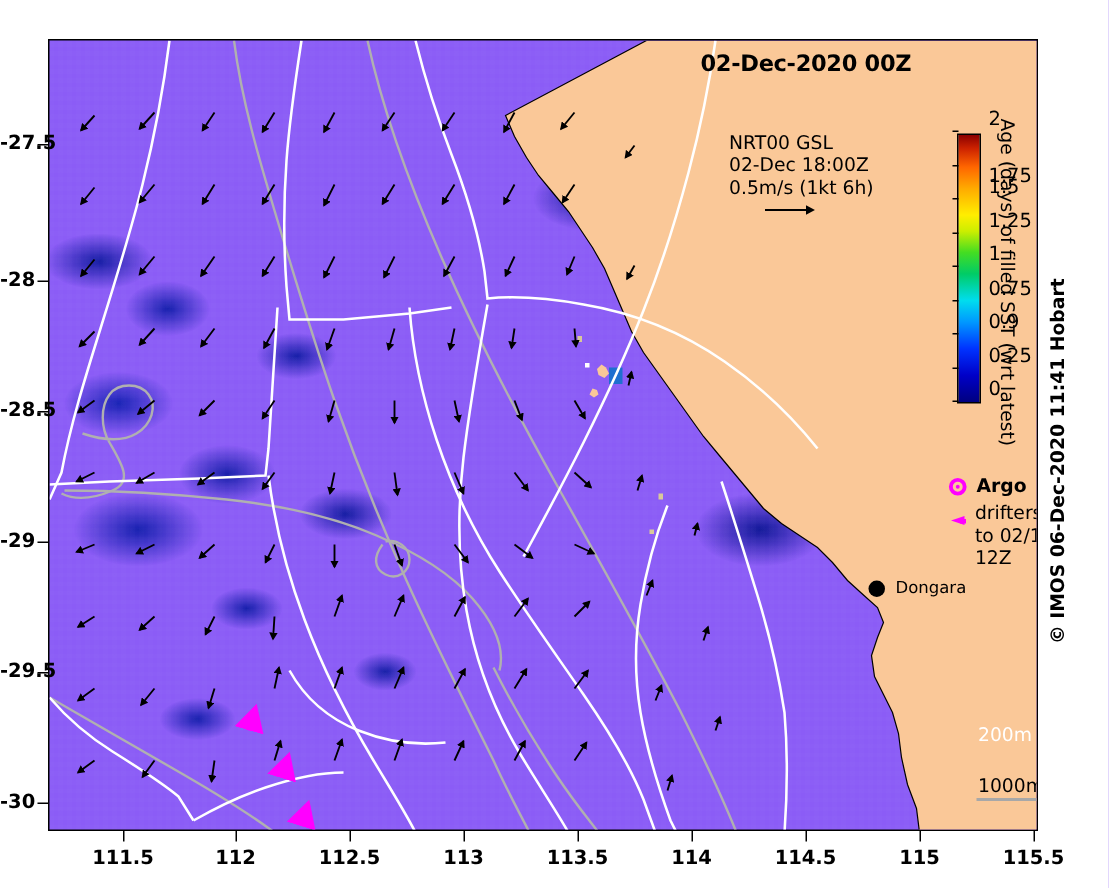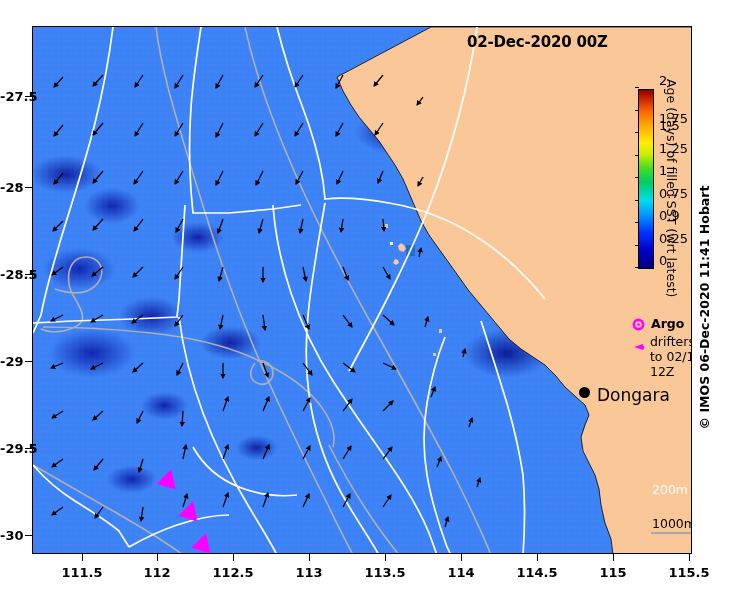--- a/index.html
+++ b/index.html
@@ -1,21 +1,21 @@
 <!DOCTYPE html>
 <html><head>
 <meta charset="utf-8">
 <style>
   html,body{margin:0;padding:0;background:#ffffff;}
   body{width:739px;height:592px;position:relative;overflow:hidden;
        font-family:"DejaVu Sans","Liberation Sans",sans-serif;}
 
   
   #plot-frame{position:absolute;left:32px;top:26px;width:660px;height:528px;
-              background:#3b82f6;border:1px solid #000;box-sizing:border-box;overflow:hidden;}
+              background:#8b5cf6;border:1px solid #000;box-sizing:border-box;overflow:hidden;}
 
   
   .ocean-noise{position:absolute;inset:0;
      background-image:
        radial-gradient(ellipse 40px 26px at 12% 34%, #0a1aa6 0%, rgba(10,26,166,0) 70%),
        radial-gradient(ellipse 52px 30px at 7% 46%, #0b1cae 0%, rgba(11,28,174,0) 70%),
        radial-gradient(ellipse 46px 28px at 18% 55%, #0a18a2 0%, rgba(10,24,162,0) 70%),
        radial-gradient(ellipse 38px 22px at 25% 40%, #0917a0 0%, rgba(9,23,160,0) 70%),
        radial-gradient(ellipse 60px 34px at 9% 62%, #0a1aa8 0%, rgba(10,26,168,0) 72%),
        radial-gradient(ellipse 34px 20px at 20% 72%, #0a19a4 0%, rgba(10,25,164,0) 70%),
@@ -56,21 +56,21 @@
         #ff6600 88%, #cc2200 95%, #8b0000 100%);}
   .cb-tick{position:absolute;left:-4px;width:4px;height:1px;background:#000;}
   .cb-lab{position:absolute;left:20px;font-size:13px;color:#000;transform:translateY(-50%);white-space:nowrap;}
   #colorbar-title{position:absolute;left:678px;top:78px;font-size:12.5px;color:#000;white-space:nowrap;
      transform-origin:left top;transform:rotate(90deg);}
 
   
   #argo-legend{position:absolute;left:631px;top:315px;font-size:12.5px;color:#000;line-height:15px;}
   #argo-legend .row{display:flex;align-items:flex-start;gap:6px;}
   #argo-legend b{font-weight:bold;}
-  #dongara-label{position:absolute;left:596px;top:384px;font-size:17px;color:#000;white-space:nowrap;}
+  #dongara-label{position:absolute;left:596px;top:384px;font-size:11px;color:#000;white-space:nowrap;}
   #dongara-dot{position:absolute;left:578px;top:386px;width:11px;height:11px;border-radius:50%;background:#000;}
   #depth-legend{position:absolute;left:651px;top:499px;font-size:12.5px;color:#000;line-height:15px;white-space:nowrap;}
   #depth-legend .d200{color:#ffffff;}
   #depth-legend .d1000{color:#000000;margin-top:19px;}
   #depth-rule{position:absolute;left:650px;top:531px;width:44px;height:2px;background:#a8a8a8;}
 
   
   #credit{position:absolute;left:712px;top:300px;font-size:12.5px;font-weight:bold;color:#000;
           white-space:nowrap;transform-origin:left center;transform:rotate(-90deg) translate(-50%,-50%);}
 </style>
@@ -285,20 +285,33 @@
       <g stroke="#ff00ff" stroke-width="4" fill="none" marker-end="url(#ahm)">
         <path d="M 133 460 l 4 -14"></path>
         <path d="M 155 491 l 4 -13"></path>
         <path d="M 168 523 l 4 -13"></path>
       </g>
     </svg>
   </div>
 
   <div id="map-title" style="left:434px;top:6px;">02-Dec-2020 00Z</div>
 
+  <div id="vector-legend" style="left:453px;top:60px;">
+    <div>NRT00 GSL</div>
+    <div>02-Dec 18:00Z</div>
+    <div>0.5m/s (1kt 6h)</div>
+    <svg class="vec-arrow" width="44" height="12">
+      <defs>
+        <marker id="ahs" markerWidth="5" markerHeight="5" refX="3.6" refY="2.5" orient="auto">
+          <path d="M0,0 L4.6,2.5 L0,5 z" fill="#000"></path>
+        </marker>
+      </defs>
+      <line x1="2" y1="6" x2="34" y2="6" stroke="#000" stroke-width="1.3" marker-end="url(#ahs)"></line>
+    </svg>
+  </div>
 
   <div id="colorbar-wrap" style="left:605px;top:62px;">
     <div id="colorbar">
       <div class="cb-tick" style="bottom:0px"></div>
       <div class="cb-tick" style="bottom:22.5px"></div>
       <div class="cb-tick" style="bottom:45px"></div>
       <div class="cb-tick" style="bottom:67.5px"></div>
       <div class="cb-tick" style="bottom:90px"></div>
       <div class="cb-tick" style="bottom:112.5px"></div>
       <div class="cb-tick" style="bottom:135px"></div>

